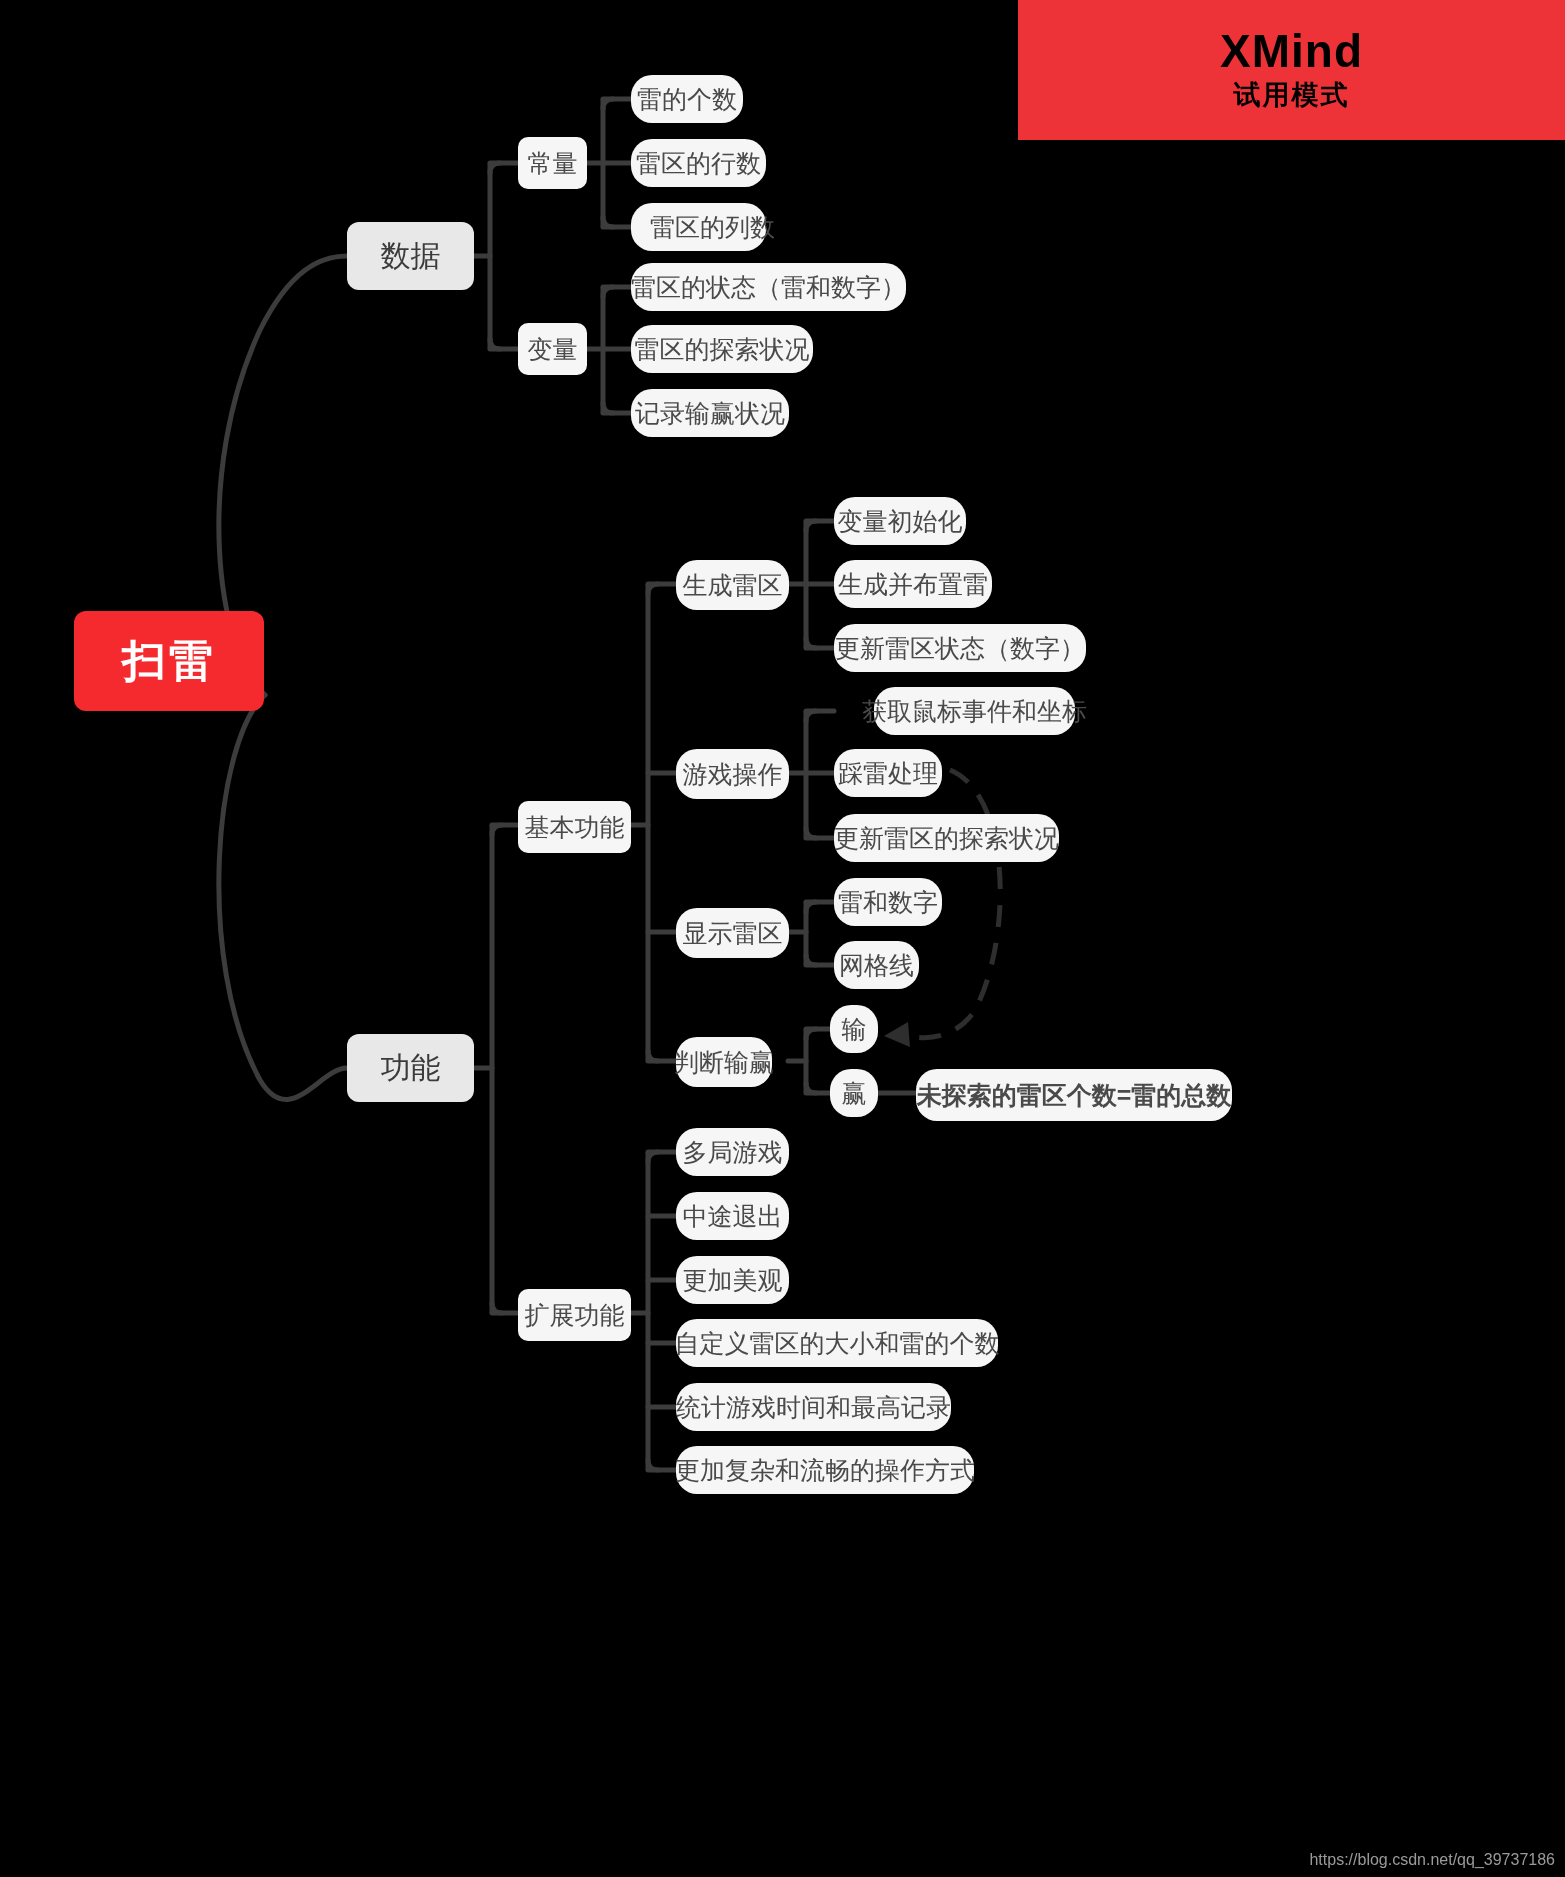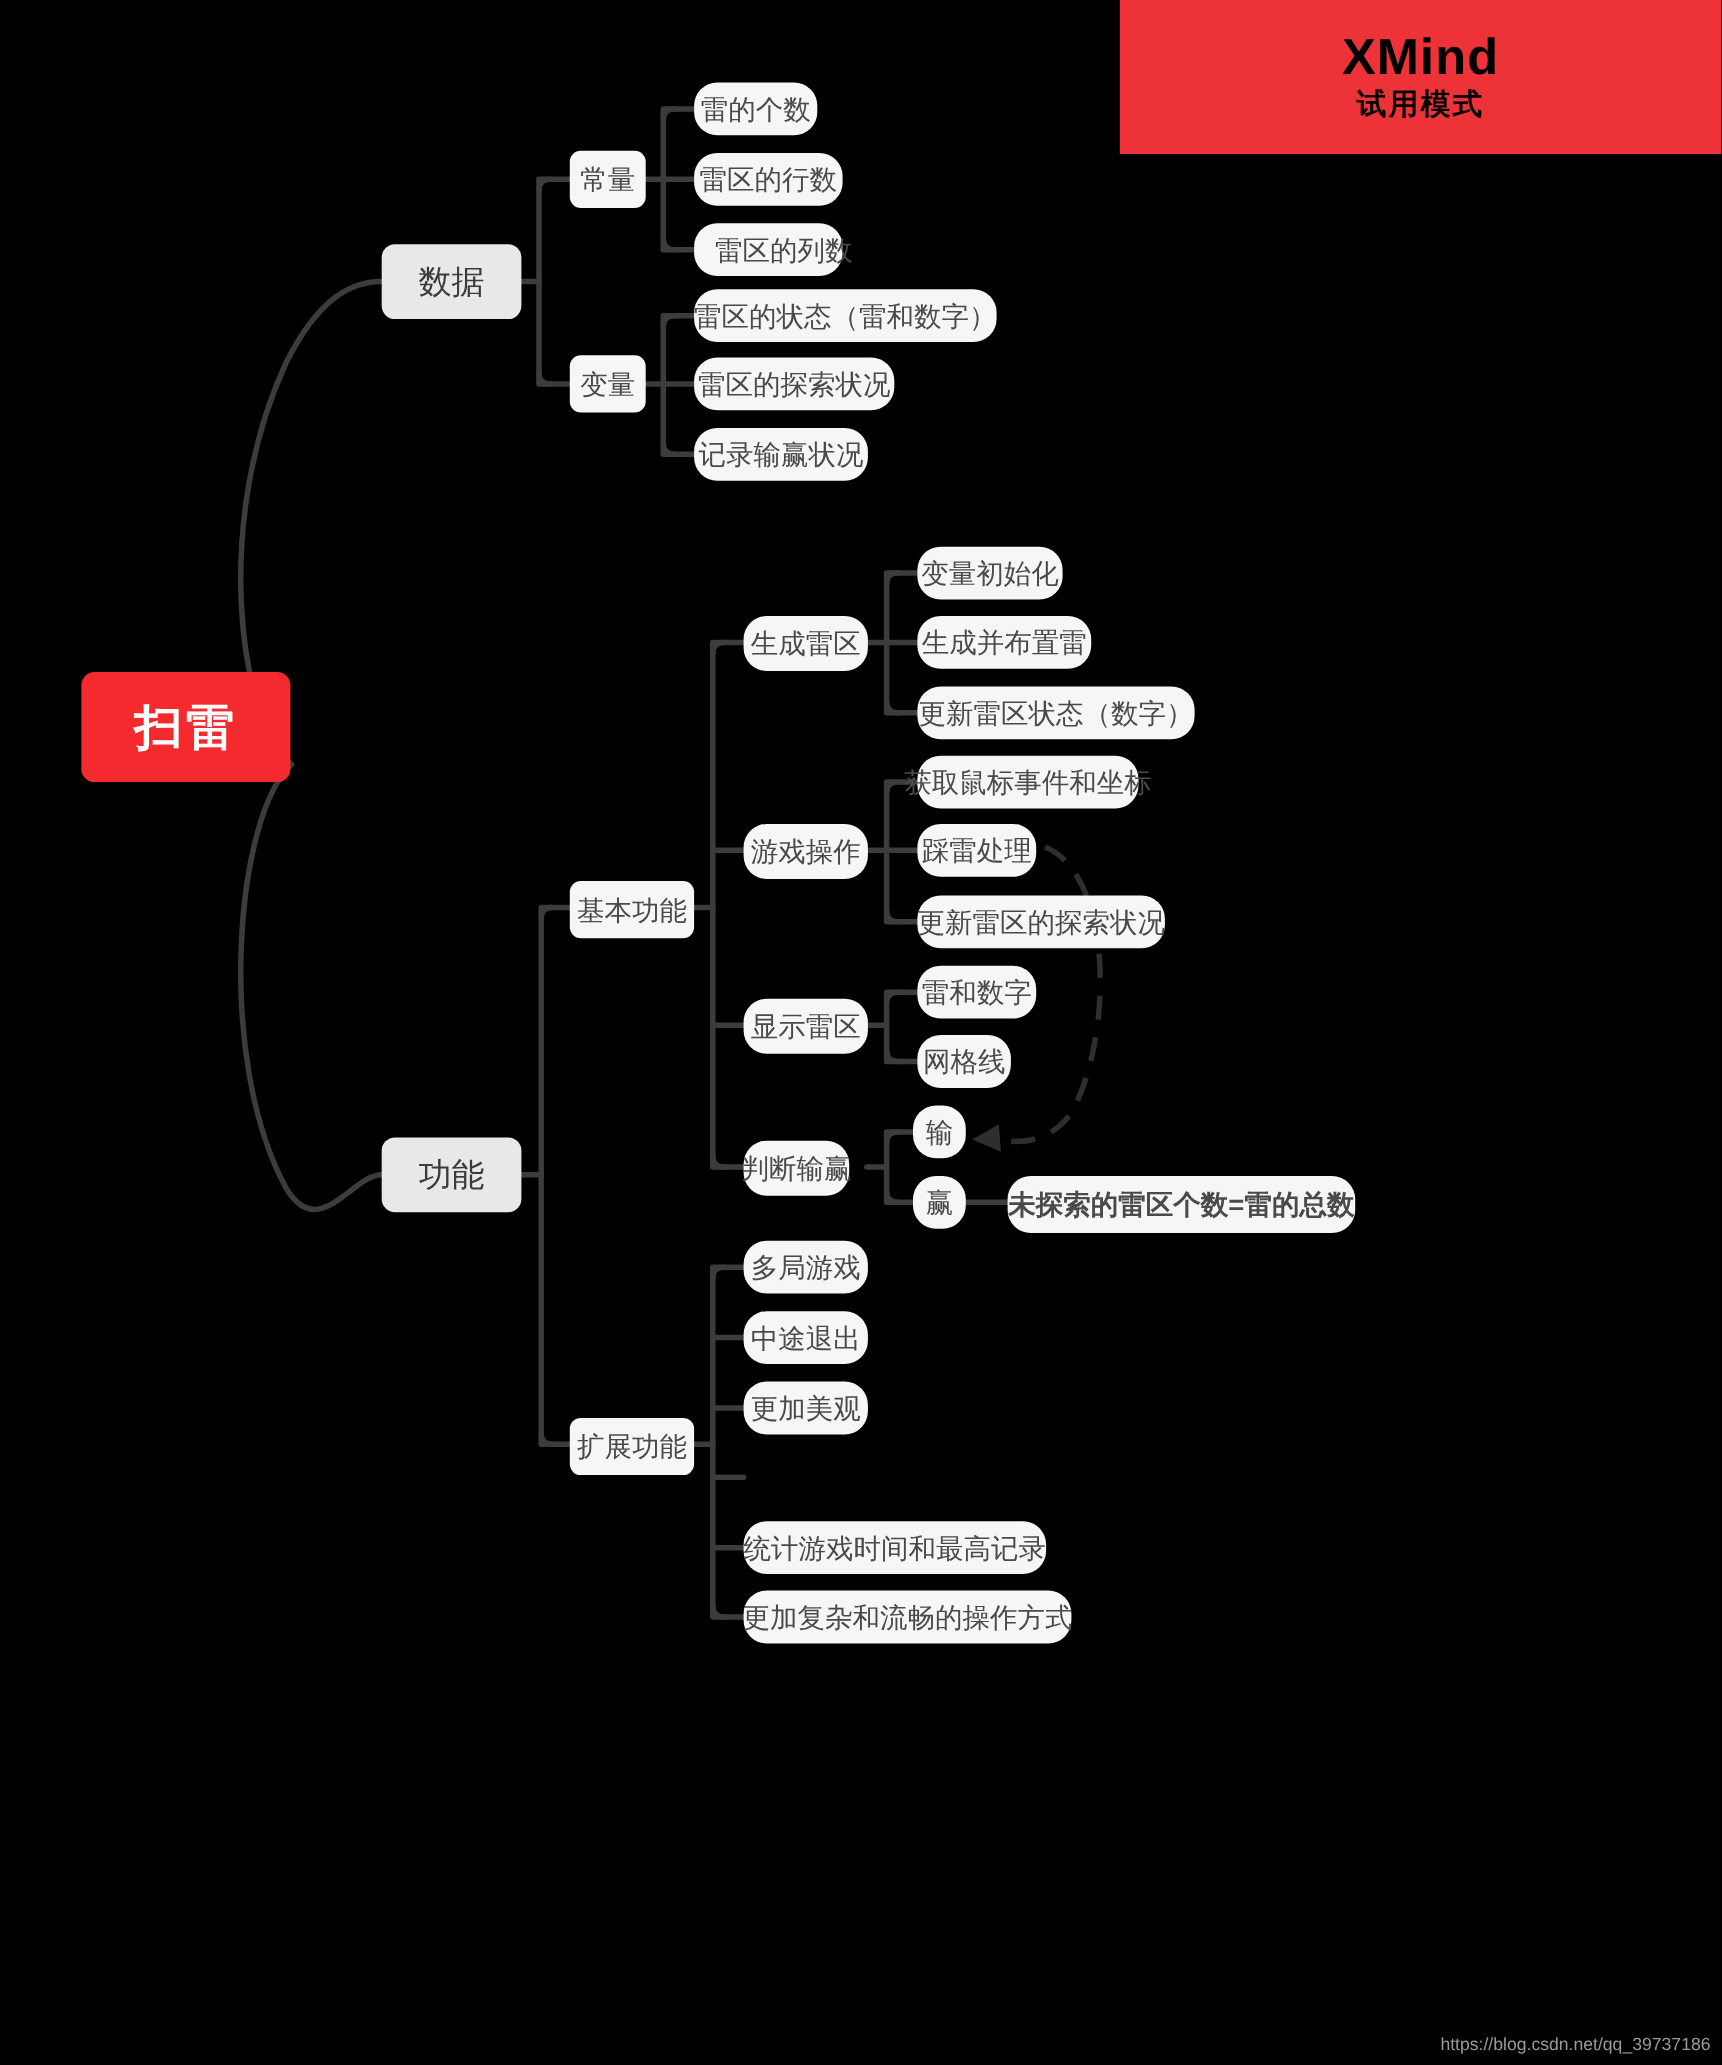--- a/index.html
+++ b/index.html
@@ -222,34 +222,35 @@
 
   <div class="node lvl3" style="left:676px; top:560px; width:113px; height:50px;">生成雷区</div>
   <div class="node lvl3" style="left:676px; top:749px; width:113px; height:50px;">游戏操作</div>
   <div class="node lvl3" style="left:676px; top:908px; width:113px; height:50px;">显示雷区</div>
   <div class="node lvl3" style="left:676px; top:1037px; width:96px; height:50px;">判断输赢</div>
 
   <div class="node lvl3" style="left:834px; top:497px; width:132px; height:48px;">变量初始化</div>
   <div class="node lvl3" style="left:834px; top:560px; width:158px; height:48px;">生成并布置雷</div>
   <div class="node lvl3" style="left:834px; top:624px; width:252px; height:48px;">更新雷区状态（数字）</div>
 
-  <div class="node lvl3" style="left:834px; top:687px; width:201px; height:48px;">获取鼠标事件和坐标</div>
+  <div class="node lvl3" style="left:874px; top:687px; width:201px; height:48px;">获取鼠标事件和坐标</div>
   <div class="node lvl3" style="left:834px; top:749px; width:108px; height:48px;">踩雷处理</div>
   <div class="node lvl3" style="left:834px; top:814px; width:225px; height:48px;">更新雷区的探索状况</div>
 
   <div class="node lvl3" style="left:834px; top:878px; width:108px; height:48px;">雷和数字</div>
   <div class="node lvl3" style="left:834px; top:941px; width:85px; height:48px;">网格线</div>
 
   <div class="node lvl3" style="left:830px; top:1005px; width:48px; height:48px;">输</div>
   <div class="node lvl3" style="left:830px; top:1069px; width:48px; height:48px;">赢</div>
   <div class="node lvl3" style="left:916px; top:1069px; width:316px; height:52px;font-weight:bold;">未探索的雷区个数=雷的总数</div>
 
   <div class="node lvl3" style="left:676px; top:1128px; width:113px; height:48px;">多局游戏</div>
   <div class="node lvl3" style="left:676px; top:1192px; width:113px; height:48px;">中途退出</div>
   <div class="node lvl3" style="left:676px; top:1256px; width:113px; height:48px;">更加美观</div>
+  <div class="node lvl3" style="left:676px; top:1319px; width:322px; height:48px;">自定义雷区的大小和雷的个数</div>
   <div class="node lvl3" style="left:676px; top:1383px; width:275px; height:48px;">统计游戏时间和最高记录</div>
   <div class="node lvl3" style="left:676px; top:1446px; width:298px; height:48px;">更加复杂和流畅的操作方式</div>
 
   <div id="xmind-badge">
     <div class="brand">XMind</div>
     <div class="mode">试用模式</div>
   </div>
 
   <div id="footer-watermark">https://blog.csdn.net/qq_39737186</div>
 

